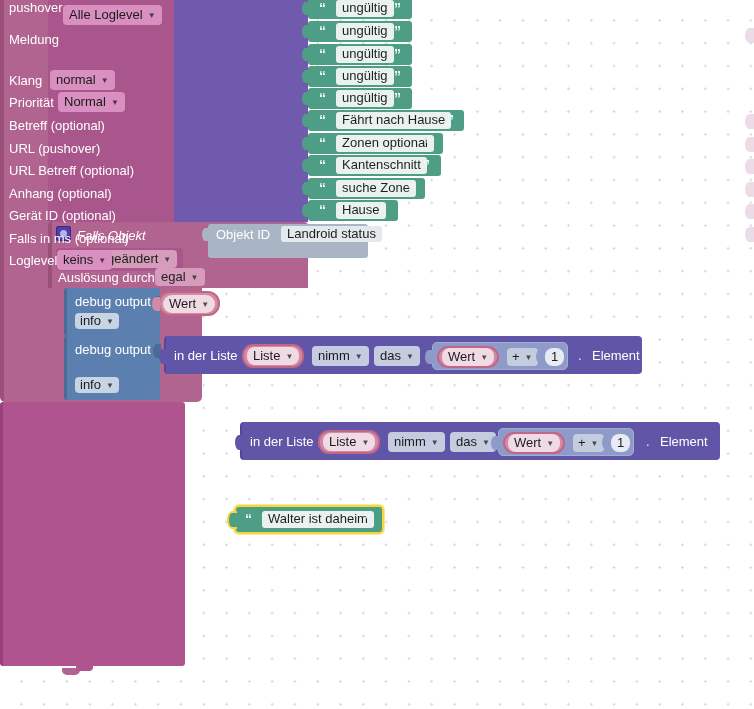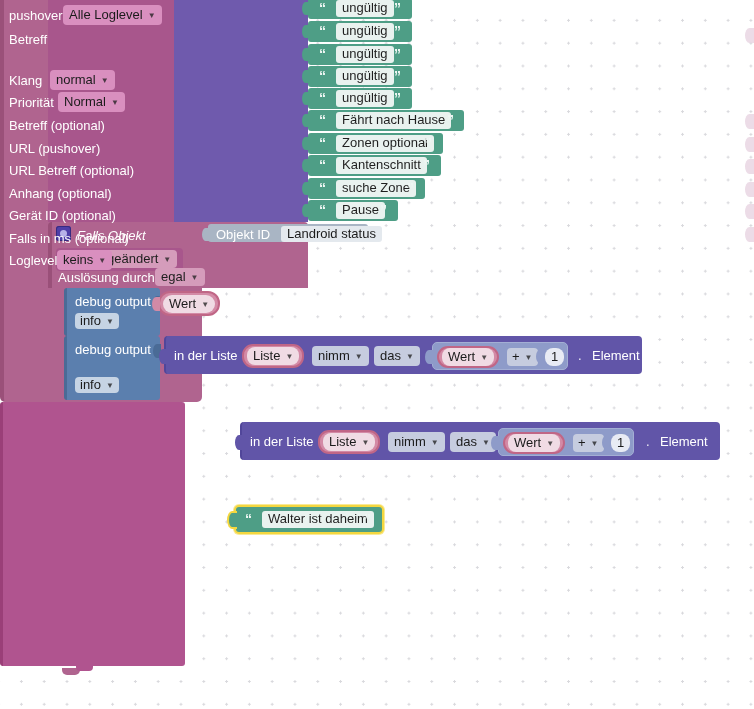--- a/index.html
+++ b/index.html
@@ -127,21 +127,21 @@
     content: "";
     position: absolute;
     left: 4px; top: 4px;
     width: 7px; height: 7px;
     border-radius: 50%;
     background: #b7b2e8;
     box-shadow: 0 0 0 1.5px #4f3fa8;
   }
 
   #objektid-blk {
-    left: 208px; top: 224px; width: 160px; height: 18px;
+    left: 208px; top: 224px; width: 160px; height: 34px;
     background: #a9b5c4;
     border-radius: 3px;
     color: #ffffff;
     font-size: 13px;
     text-decoration: underline;
   }
   #objektid-blk .plug {
     position: absolute; left:-6px; top:4px;
     width:7px;height:13px;background:#a9b5c4;
     border-radius: 50% 0 0 50% / 50% 0 0 50%;
@@ -359,21 +359,21 @@
   </div>
   <div class="green-row" style="top:178px; width:117px;">
     <span class="plug"></span>
     <span class="qm qm-l">“</span>
     <span class="val">suche Zone</span>
     <span class="qm" style="left:99px;">”</span>
   </div>
   <div class="green-row" style="top:200px; width:90px;">
     <span class="plug"></span>
     <span class="qm qm-l">“</span>
-    <span class="val">Pause</span>
+    <span class="val">Hause</span>
     <span class="qm" style="left:72px;">”</span>
   </div>
 
   <div id="falls-objekt" class="blk">
     <span class="gear"></span>
     <span id="falls-hdr" class="lbl" style="left:25px;top:7px;position:absolute;">Falls Objekt</span>
 
     <span style="position:absolute;left:4px;top:26px;" class="field c-magenta">
       <span style="background:#d59cbb;color:#1e1e1e;padding:2px 6px 3px 6px;border-radius:4px;display:inline-block;">
         <span>wurde geändert</span><span class="caret">▼</span>
@@ -447,26 +447,26 @@
         <span class="plug"></span>
         <span style="background:#e8ebf4;color:#1b1b1b;padding:1px 6px 2px 6px;border-radius:8px;display:inline-block;font-size:13px;">1</span>
       </span>
     </span>
 
     <span style="position:absolute;left:412px;top:12px;font-size:13px;opacity:.9;">.</span>
     <span style="position:absolute;left:426px;top:12px;">Element</span>
   </div>
 
   <div id="pushover">
-    <span class="po-row" style="top:8px;">pushover</span>
+    <span class="po-row" style="top:0;">pushover</span>
     <span style="position:absolute;left:63px;top:5px;background:#d98fbf;color:#1b1b1b;padding:2px 6px 3px 6px;border-radius:4px;font-size:13px;">
       <span>Alle Loglevel</span><span class="caret">▼</span>
     </span>
 
-    <span class="po-row" style="top:32px;">Betreff</span>
+    <span class="po-row" style="top:32px;">Meldung</span>
     <span class="po-socket" style="top:28px;"></span>
 
     <span class="po-row" style="top:73px;">Klang</span>
     <span style="position:absolute;left:50px;top:70px;background:#d98fbf;color:#1b1b1b;padding:2px 6px 3px 6px;border-radius:4px;font-size:13px;">
       <span>normal</span><span class="caret">▼</span>
     </span>
 
     <span class="po-row" style="top:95px;">Priorität</span>
     <span style="position:absolute;left:58px;top:92px;background:#d98fbf;color:#1b1b1b;padding:2px 6px 3px 6px;border-radius:4px;font-size:13px;">
       <span>Normal</span><span class="caret">▼</span>

